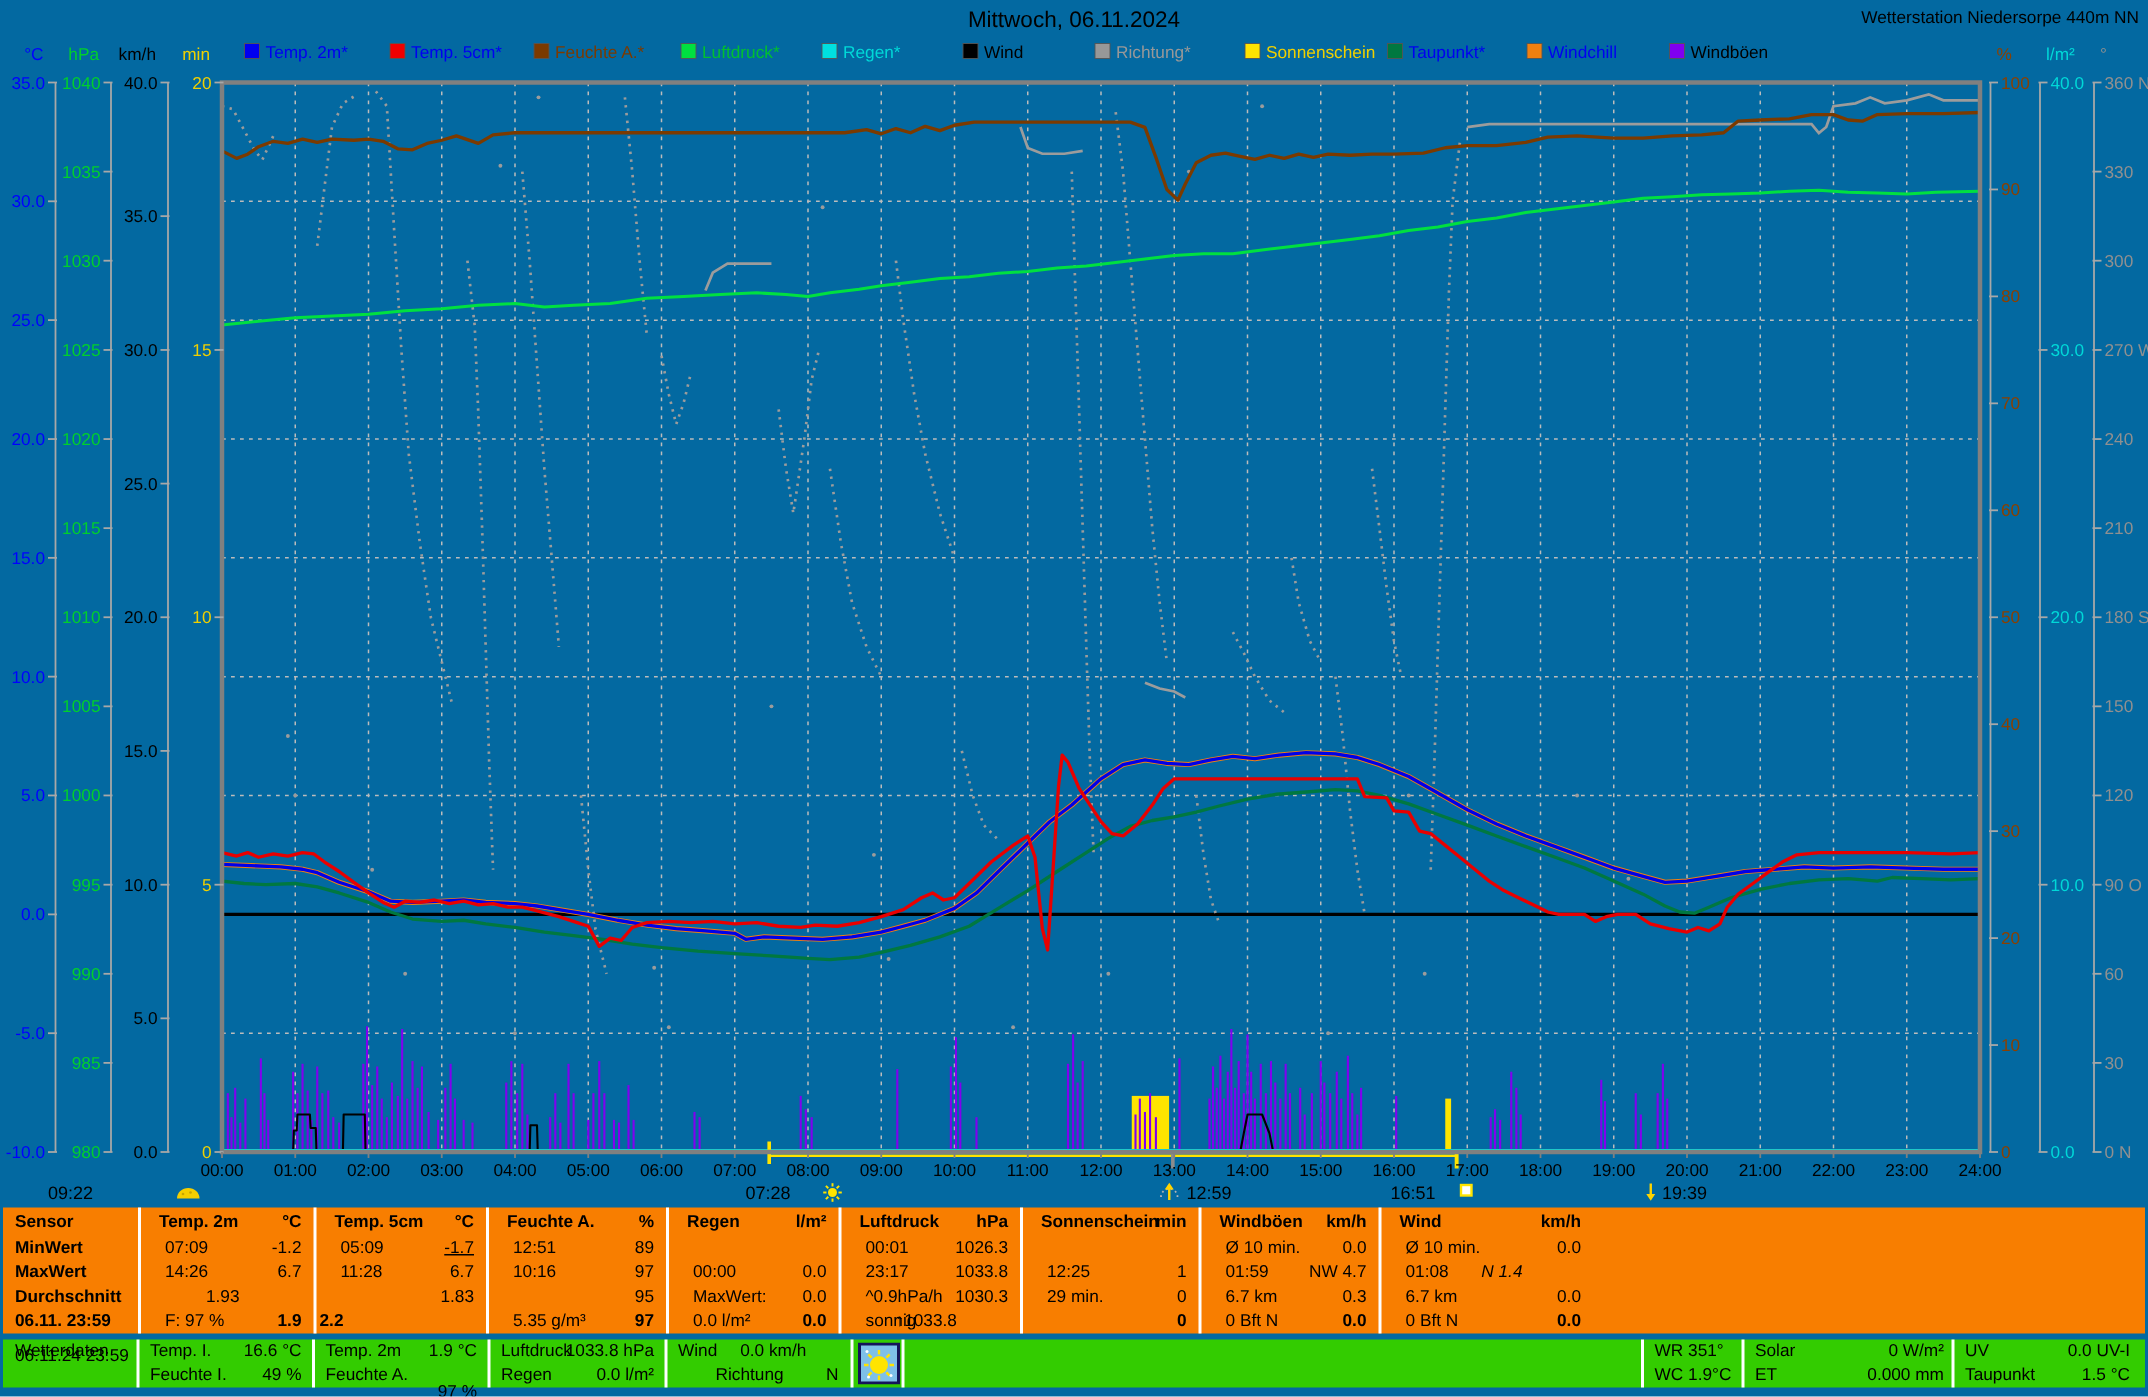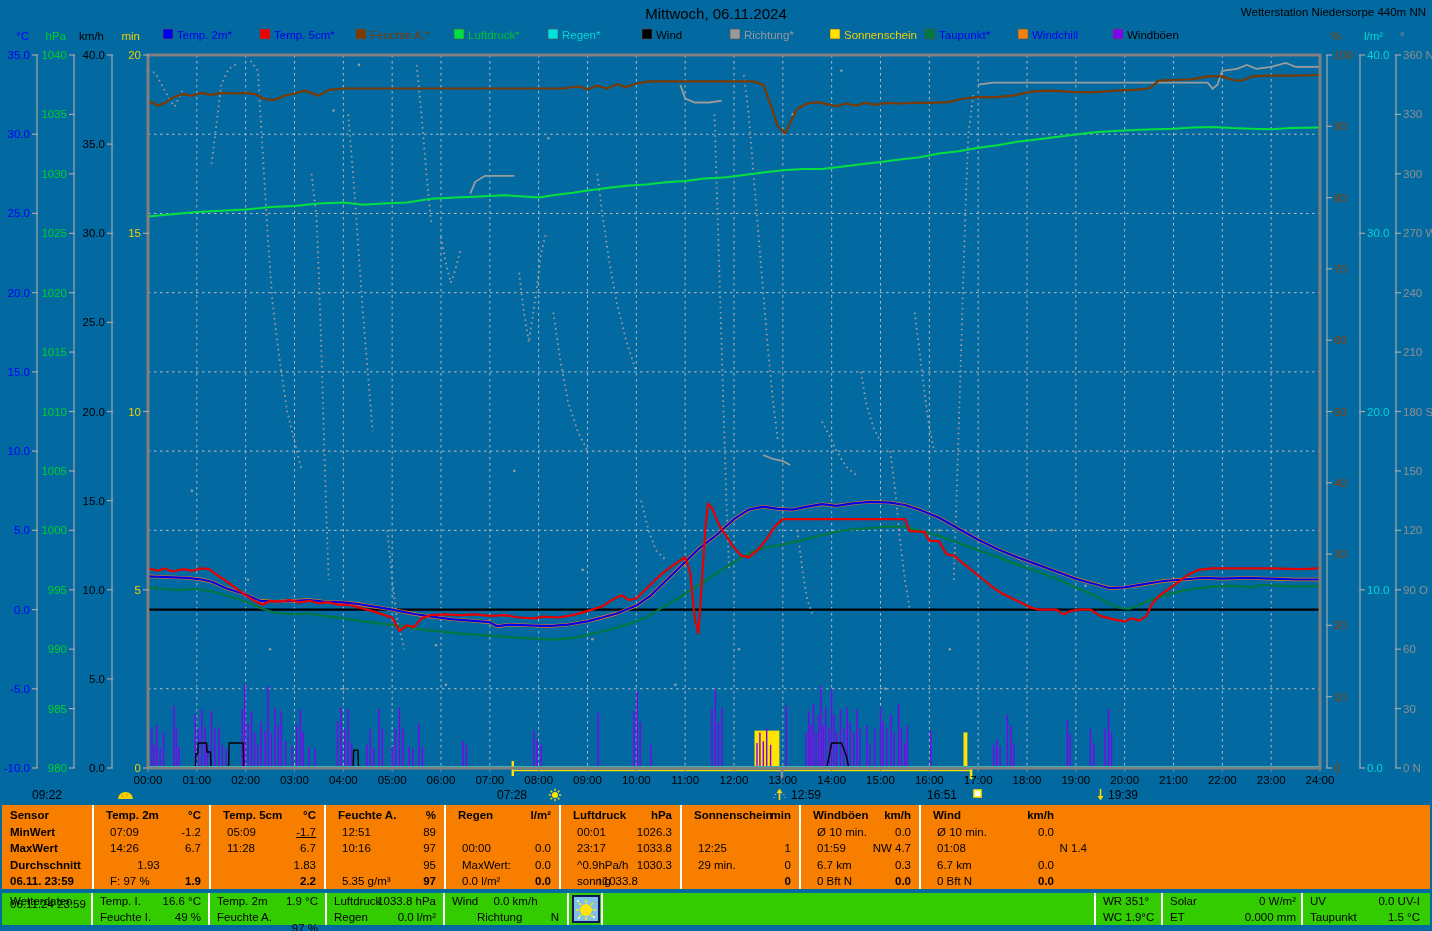--- a/index.html
+++ b/index.html
@@ -538,21 +538,21 @@
       <div class="tcell" style="left:94px;top:68px;width:105px;text-align:right;font-weight:bold;">1.9</div>
       <div class="tcell" style="left:221px;top:2px;font-weight:bold">Temp. 5cm</div>
       <div class="tcell" style="left:211px;top:2px;width:103px;text-align:right;font-weight:bold">°C</div>
       <div class="tcell" style="left:225px;top:18.5px">05:09</div>
       <div class="tcell" style="left:211px;top:18.5px;width:103px;text-align:right;text-decoration:underline;">-1.7</div>
       <div class="tcell" style="left:225px;top:35px">11:28</div>
       <div class="tcell" style="left:211px;top:35px;width:103px;text-align:right;">6.7</div>
       <div class="tcell" style="left:225px;top:51.5px"></div>
       <div class="tcell" style="left:211px;top:51.5px;width:103px;text-align:right;">1.83</div>
       <div class="tcell" style="left:225px;top:68px"></div>
-      <div class="tcell" style="left:211px;top:68px;width:103px;text-align:right;font-weight:bold;">2.2</div>
+      <div class="tcell" style="left:211px;top:68px;width:103px;font-weight:bold;">2.2</div>
       <div class="tcell" style="left:336px;top:2px;font-weight:bold">Feuchte A.</div>
       <div class="tcell" style="left:326px;top:2px;width:108px;text-align:right;font-weight:bold">%</div>
       <div class="tcell" style="left:340px;top:18.5px">12:51</div>
       <div class="tcell" style="left:326px;top:18.5px;width:108px;text-align:right;">89</div>
       <div class="tcell" style="left:340px;top:35px">10:16</div>
       <div class="tcell" style="left:326px;top:35px;width:108px;text-align:right;">97</div>
       <div class="tcell" style="left:340px;top:51.5px"></div>
       <div class="tcell" style="left:326px;top:51.5px;width:108px;text-align:right;">95</div>
       <div class="tcell" style="left:340px;top:68px">5.35 g/m³</div>
       <div class="tcell" style="left:326px;top:68px;width:108px;text-align:right;font-weight:bold;">97</div>
@@ -594,21 +594,21 @@
       <div class="tcell" style="left:801px;top:35px;width:108px;text-align:right;">NW 4.7</div>
       <div class="tcell" style="left:815px;top:51.5px">6.7 km</div>
       <div class="tcell" style="left:801px;top:51.5px;width:108px;text-align:right;">0.3</div>
       <div class="tcell" style="left:815px;top:68px">0 Bft N</div>
       <div class="tcell" style="left:801px;top:68px;width:108px;text-align:right;font-weight:bold;">0.0</div>
       <div class="tcell" style="left:931px;top:2px;font-weight:bold">Wind</div>
       <div class="tcell" style="left:921px;top:2px;width:131px;text-align:right;font-weight:bold">km/h</div>
       <div class="tcell" style="left:935px;top:18.5px">Ø 10 min.</div>
       <div class="tcell" style="left:921px;top:18.5px;width:131px;text-align:right;">0.0</div>
       <div class="tcell" style="left:935px;top:35px">01:08</div>
-      <div class="tcell" style="left:954px;top:35px;width:131px;text-align:right;">N 1.4</div>
+      <div class="tcell" style="left:882px;top:35px;width:131px;text-align:right;font-style:italic;">N 1.4</div>
       <div class="tcell" style="left:935px;top:51.5px">6.7 km</div>
       <div class="tcell" style="left:921px;top:51.5px;width:131px;text-align:right;">0.0</div>
       <div class="tcell" style="left:935px;top:68px">0 Bft N</div>
       <div class="tcell" style="left:921px;top:68px;width:131px;text-align:right;font-weight:bold;">0.0</div>
     </div>
   <div id="status-bar">
       <div class="sep" style="left:89px"></div>
       <div class="sep" style="left:206px"></div>
       <div class="sep" style="left:323px"></div>
       <div class="sep" style="left:441px"></div>

